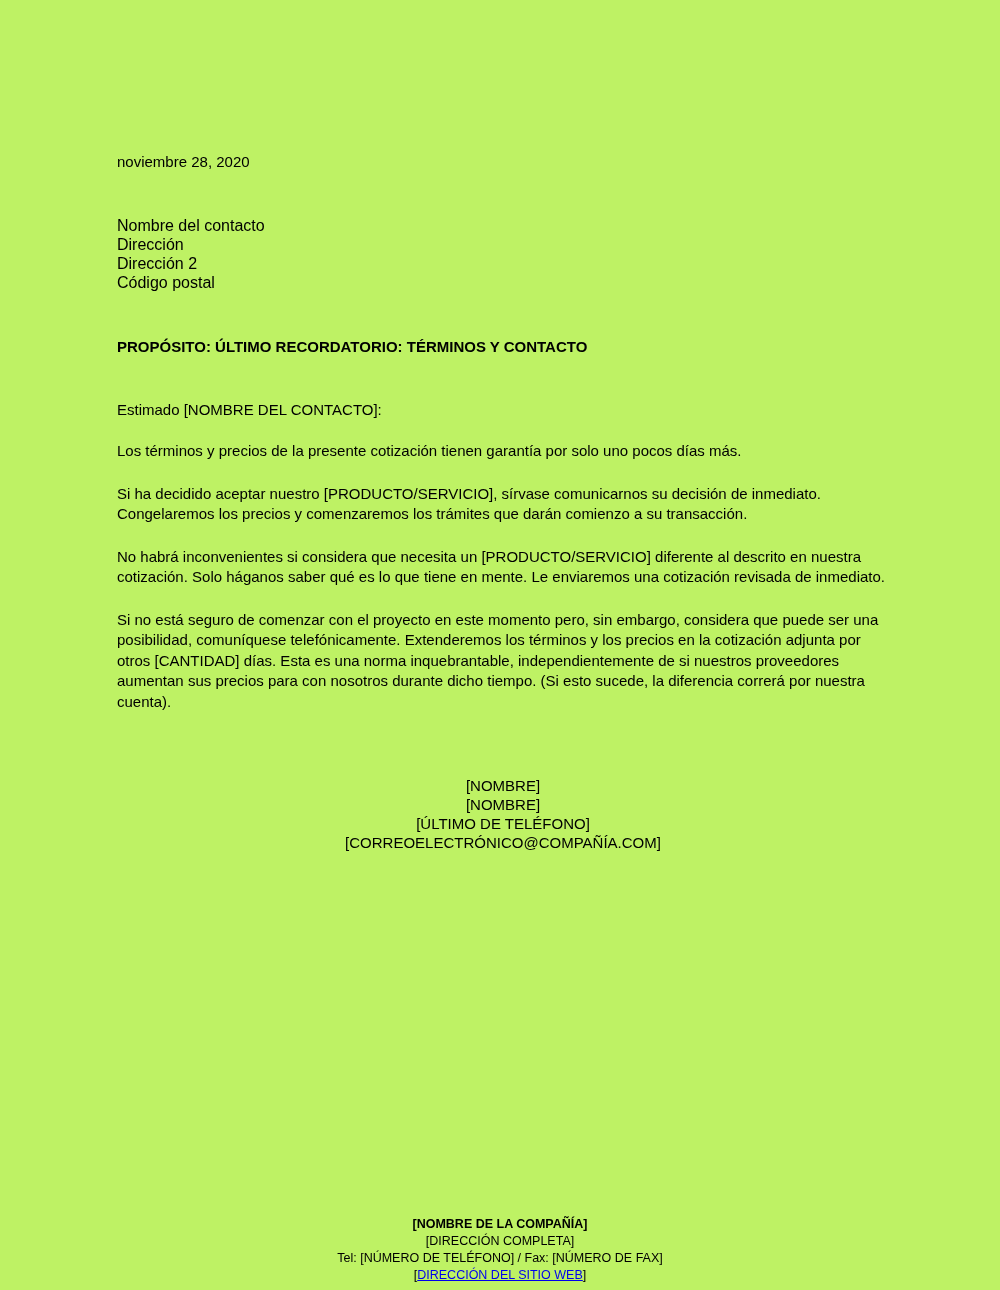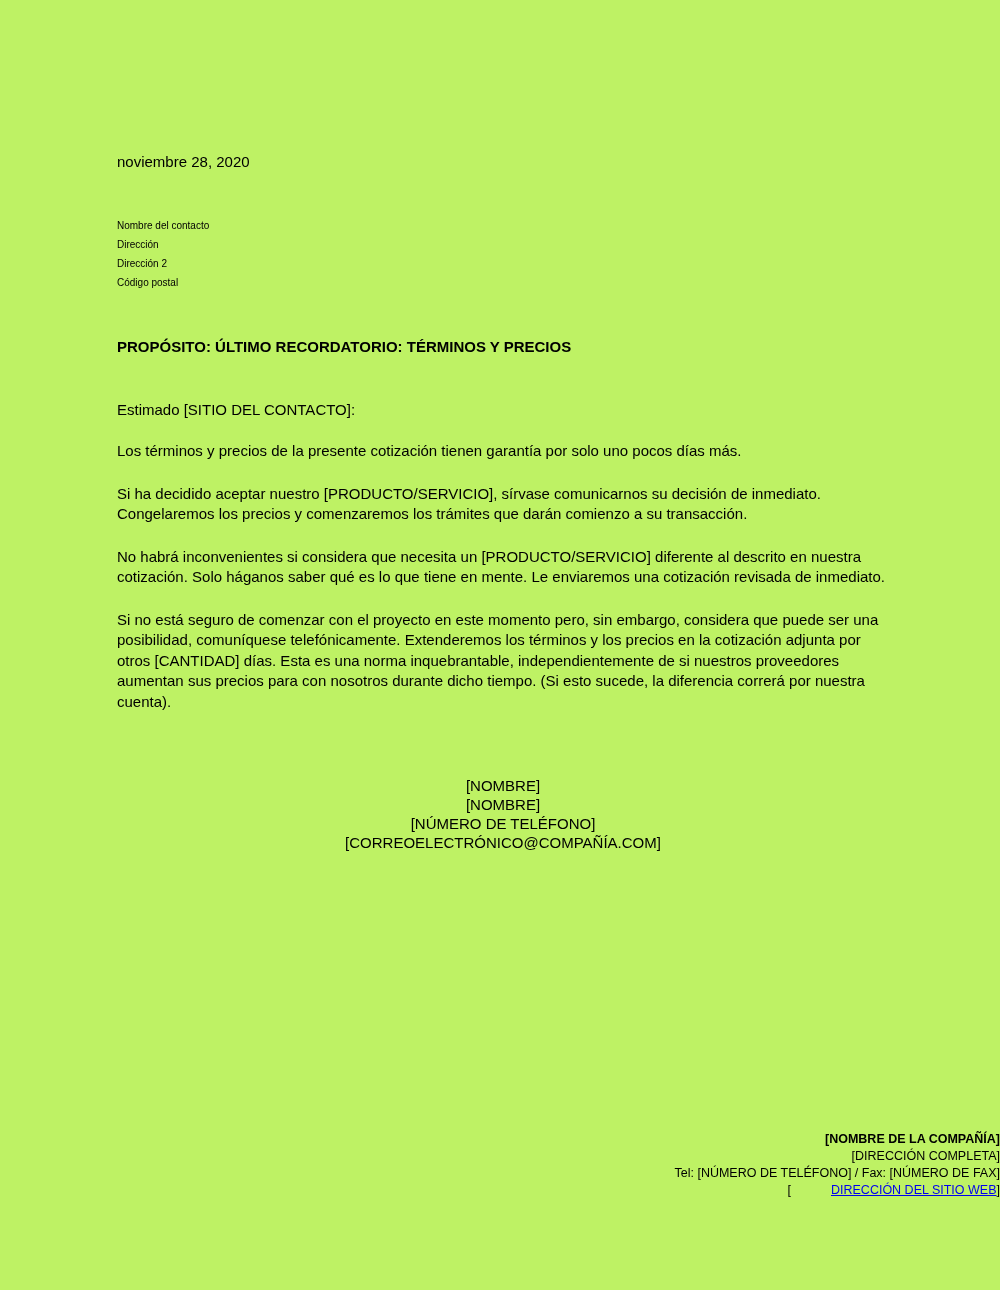--- a/index.html
+++ b/index.html
@@ -30,21 +30,21 @@
     top: 152px;
     width: 772px;
   }
   .date-line {
     font-size: 15px;
     line-height: 19px;
     margin: 0 0 0 0;
   }
   .address-block {
     margin-top: 45px;
-    font-size: 10px;
+    font-size: 16px;
     line-height: 19px;
   }
   .address-block div {
     white-space: pre;
   }
   .subject-line {
     margin-top: 45px;
     font-size: 15px;
     line-height: 19px;
     font-weight: bold;
@@ -70,37 +70,36 @@
     font-size: 15px;
     line-height: 19px;
   }
   .signature-block div {
     white-space: pre;
     text-align: center;
   }
   .footer {
     position: absolute;
     left: 0;
-    top: 1131px;
+    top: 1216px;
     width: 1000px;
-    text-align: right;
+    text-align: center;
     font-size: 12.5px;
     line-height: 17px;
   }
   .footer .company {
     font-weight: bold;
   }
   .footer .weblink-line {
     white-space: nowrap;
   }
   .footer a.weblink {
     color: #0000ee;
     text-decoration: underline;
     cursor: pointer;
-    padding-left: 40px;
   }
   .bracket {
     color: #000000;
   }
 </style>
 </head>
 <body>
 
 <div class="page">
 
@@ -108,37 +107,37 @@
 
     <div class="date-line">noviembre 28, 2020</div>
 
     <div class="address-block">
       <div>Nombre del contacto</div>
       <div>Dirección</div>
       <div>Dirección 2</div>
       <div>Código postal</div>
     </div>
 
-    <div class="subject-line">PROPÓSITO: ÚLTIMO RECORDATORIO: TÉRMINOS Y PRECIOS</div>
+    <div class="subject-line">PROPÓSITO: ÚLTIMO RECORDATORIO: TÉRMINOS Y CONTACTO</div>
 
-    <div class="salutation">Estimado [SITIO DEL CONTACTO]:</div>
+    <div class="salutation">Estimado [NOMBRE DEL CONTACTO]:</div>
 
     <p class="para">Los términos y precios de la presente cotización tienen garantía por solo uno pocos días más.</p>
 
     <p class="para">Si ha decidido aceptar nuestro [PRODUCTO/SERVICIO], sírvase comunicarnos su decisión de inmediato. Congelaremos los precios y comenzaremos los trámites que darán comienzo a su transacción.</p>
 
     <p class="para">No habrá inconvenientes si considera que necesita un [PRODUCTO/SERVICIO] diferente al descrito en nuestra cotización. Solo háganos saber qué es lo que tiene en mente. Le enviaremos una cotización revisada de inmediato.</p>
 
     <p class="para">Si no está seguro de comenzar con el proyecto en este momento pero, sin embargo, considera que puede ser una posibilidad, comuníquese telefónicamente. Extenderemos los términos y los precios en la cotización adjunta por otros [CANTIDAD] días. Esta es una norma inquebrantable, independientemente de si nuestros proveedores aumentan sus precios para con nosotros durante dicho tiempo. (Si esto sucede, la diferencia correrá por nuestra cuenta).</p>
 
 
     <div class="signature-block">
       <div>[NOMBRE]</div>
       <div>[NOMBRE]</div>
-      <div>[NÚMERO DE TELÉFONO]</div>
+      <div>[ÚLTIMO DE TELÉFONO]</div>
       <div>[CORREOELECTRÓNICO@COMPAÑÍA.COM]</div>
     </div>
 
   </div>
 
   <div class="footer">
     <div class="company">[NOMBRE DE LA COMPAÑÍA]</div>
     <div>[DIRECCIÓN COMPLETA]</div>
     <div>Tel: [NÚMERO DE TELÉFONO] / Fax: [NÚMERO DE FAX]</div>
     <div class="weblink-line"><span class="bracket">[</span><a class="weblink">DIRECCIÓN DEL SITIO WEB</a><span class="bracket">]</span></div>

